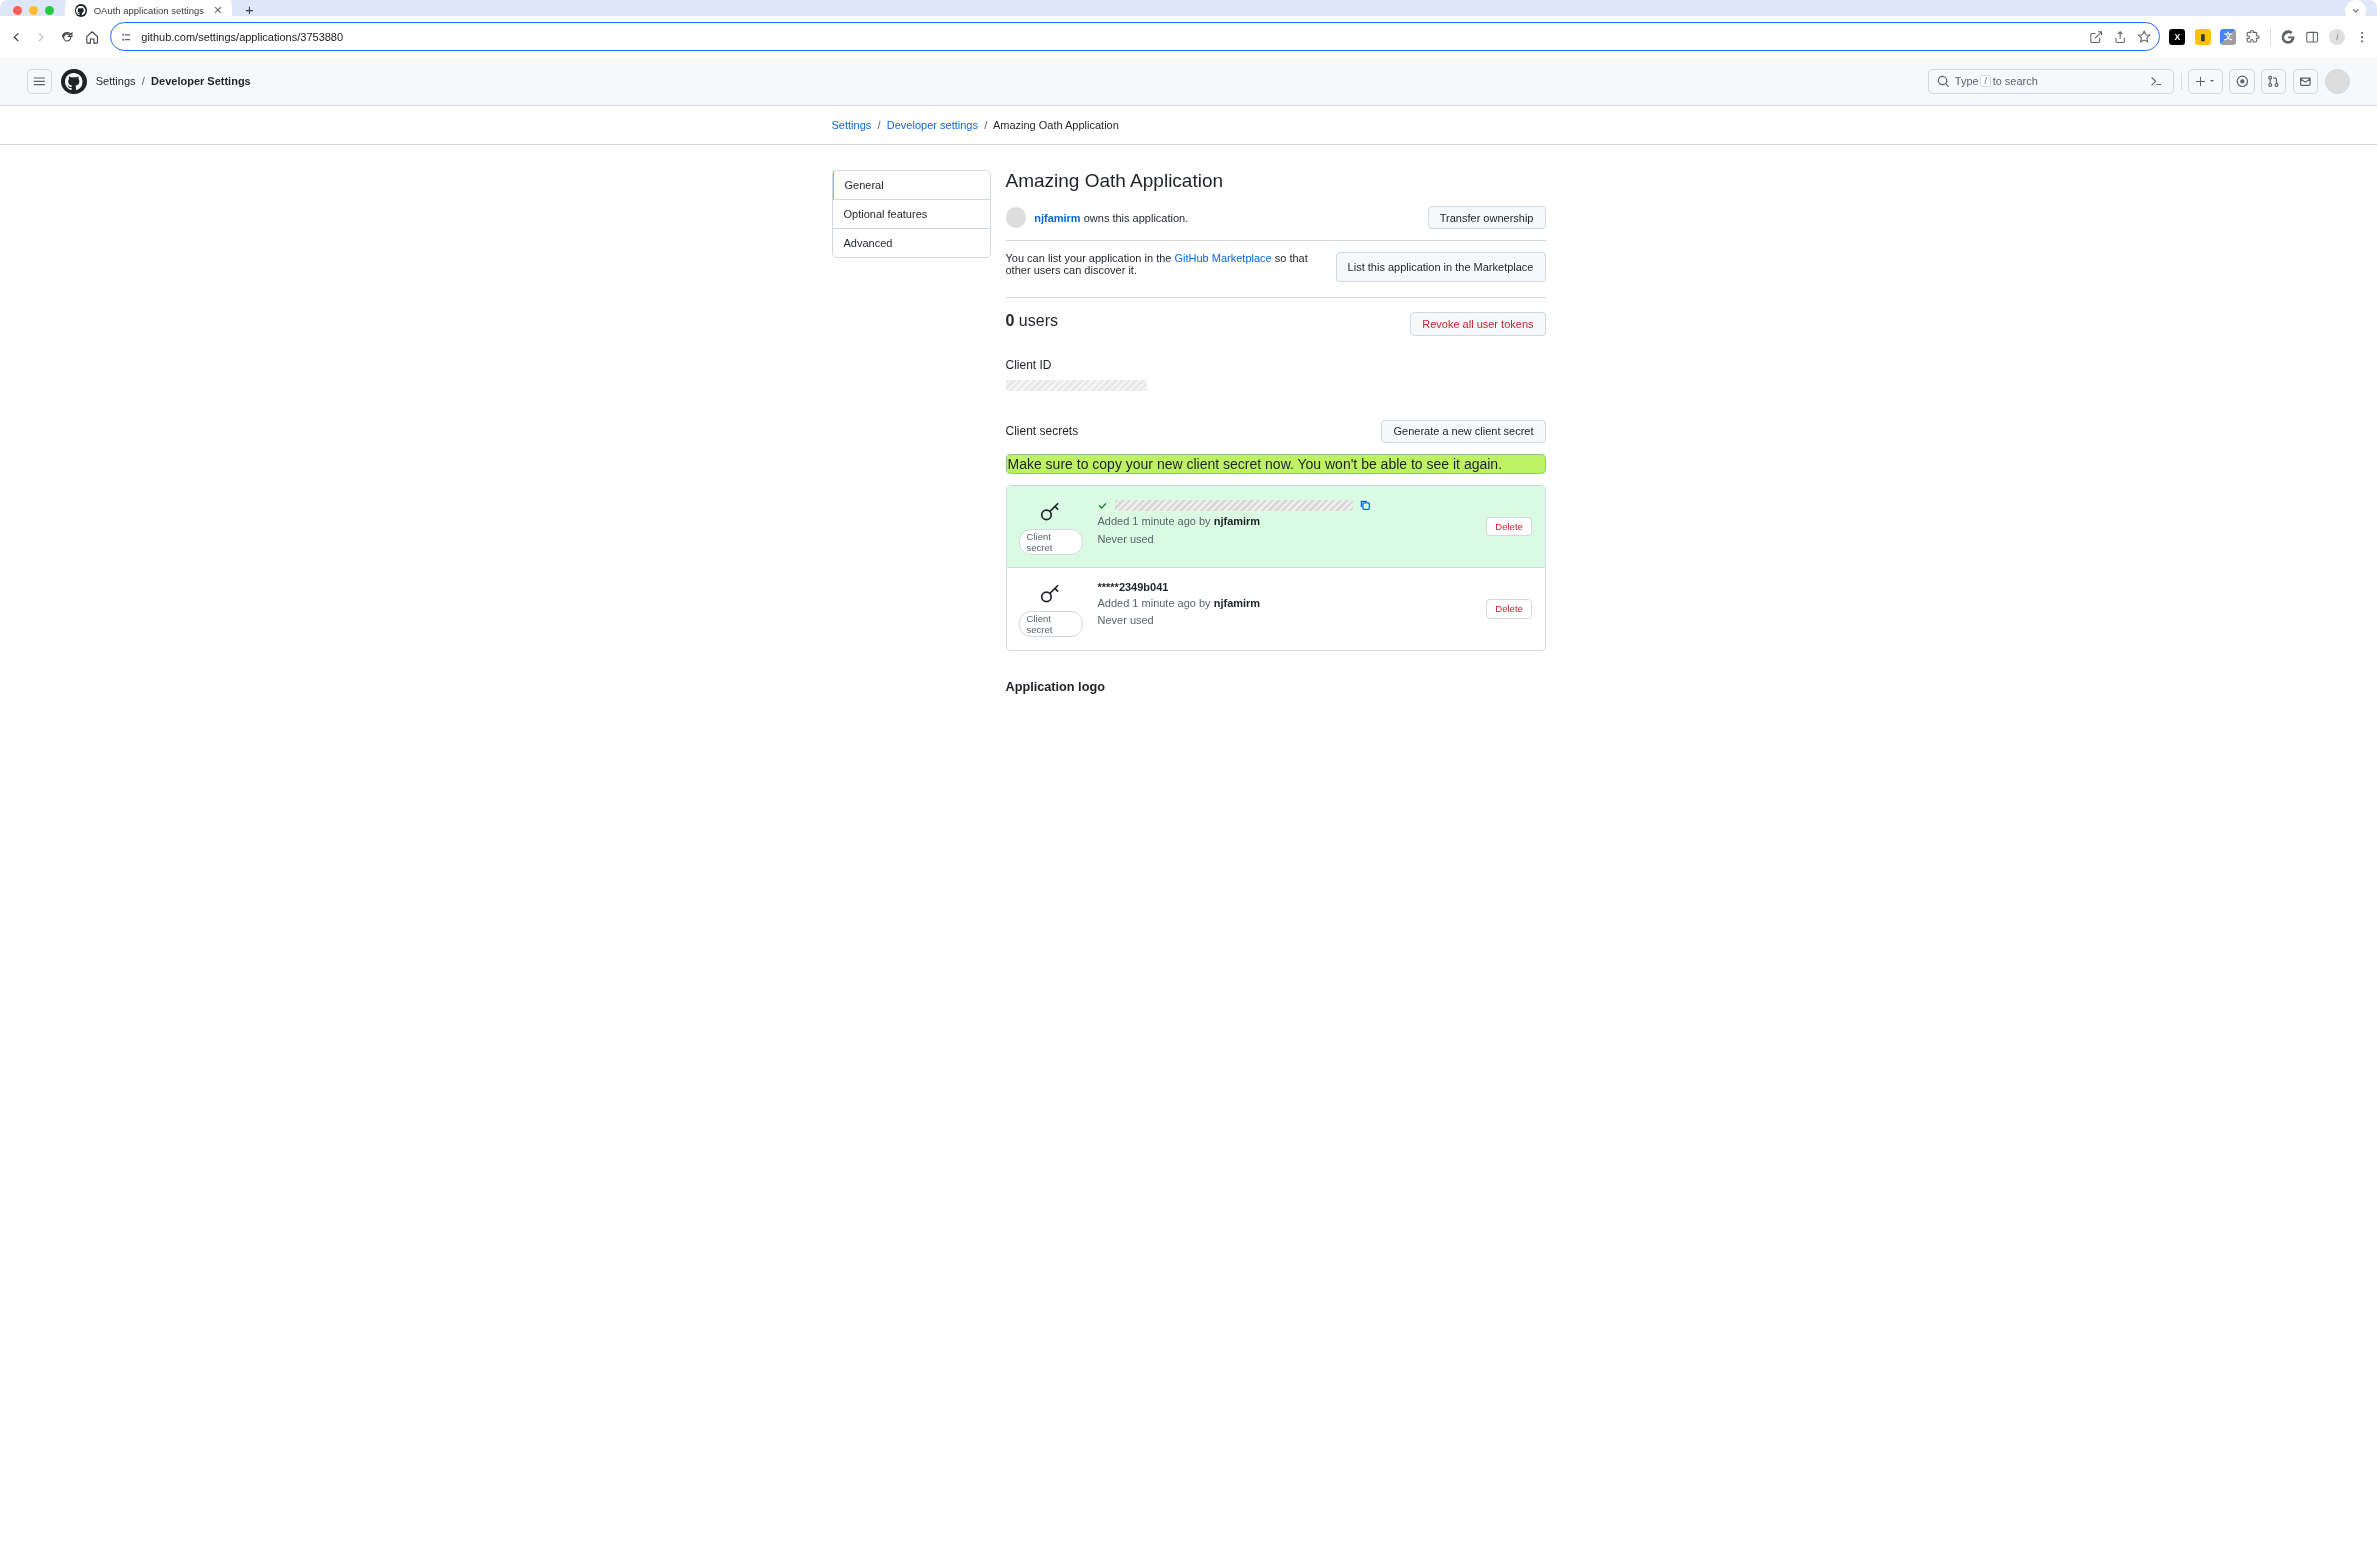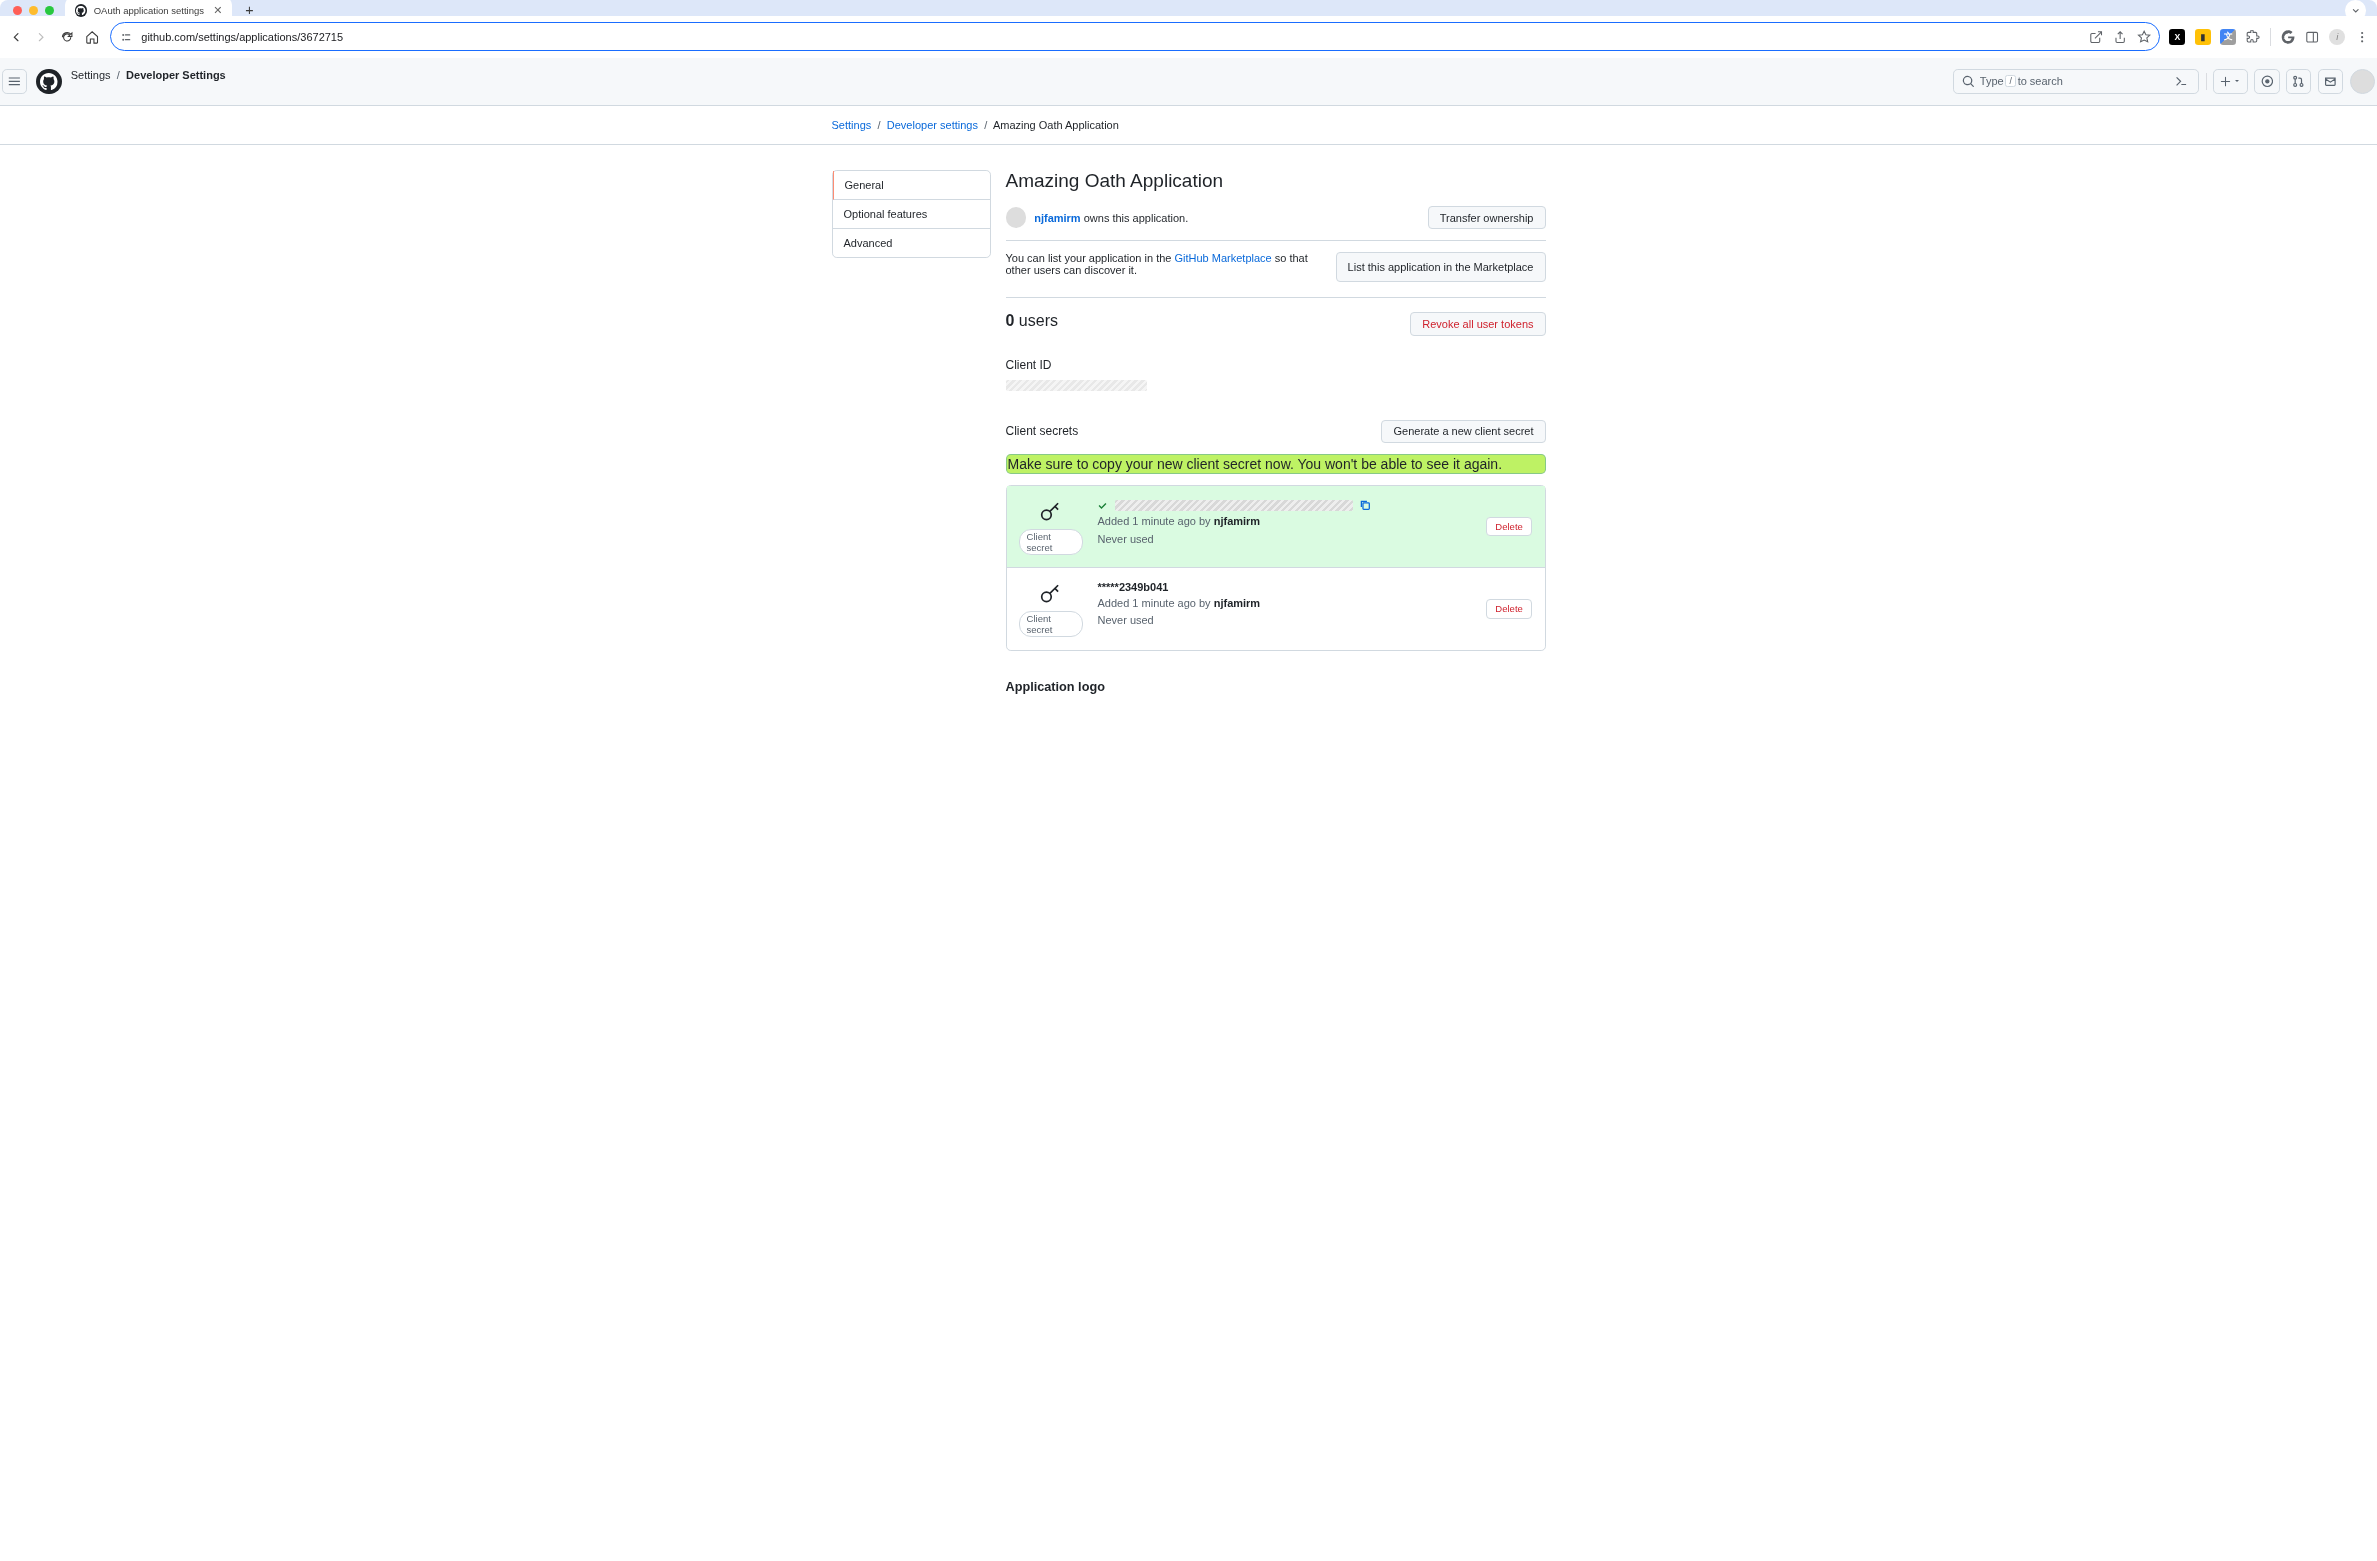--- a/index.html
+++ b/index.html
@@ -20,21 +20,21 @@
 .nav-ico{width:16px;height:16px;display:flex;align-items:center;justify-content:center;color:#3c3c3c}
 .nav-ico.dis{color:#bdbdbd}
 .addr{flex:1;display:flex;align-items:center;border:1.6px solid #1a6dff;border-radius:16px;height:29px;padding:0 8px;gap:8px}
 .addr .site-ico{width:14.3px;height:14.3px;display:flex;align-items:center;justify-content:center;color:#5f6368}
 .addr-url{flex:1;font-size:11px;color:#202124}
 .addr-actions{display:flex;gap:9.5px;align-items:center}
 .ext-row{display:flex;gap:9.5px;align-items:center}
 .ext{width:16px;height:16px;border-radius:3.2px;display:flex;align-items:center;justify-content:center;font-size:8.7px;font-weight:bold}
 .ext-black{background:#000;color:#fff}.ext-yellow{background:#ffc107;color:#333}
 .sep-v{width:0.8px;height:17.5px;background:#dadce0}
-.gh-header{background:#f6f8fa;border-bottom:0.8px solid #d1d9e0;padding:11px 2px;display:flex;gap:9px}
+.gh-header{background:#f6f8fa;border-bottom:0.8px solid #d1d9e0;padding:11px 27px;display:flex;align-items:center;gap:9px}
 .hamburger{width:25.4px;height:25.4px;border:0.8px solid #d1d9e0;border-radius:4.8px;display:flex;align-items:center;justify-content:center}
 .gh-logo{width:25.4px;height:25.4px;border-radius:50%;background:#1f2328;display:flex;align-items:center;justify-content:center}
 .gh-logo svg{width:17.5px;height:17.5px;fill:#fff}
 .bc-top{font-size:11px}
 .bc-top a{color:#1f2328;text-decoration:none}
 .bc-top .sep{margin:0 3.2px;color:#59636e}
 .bc-top .strong{font-weight:600}
 .gh-header-right{margin-left:auto;display:flex;align-items:center;gap:6.4px}
 .search-box{display:flex;align-items:center;border:0.8px solid #d1d9e0;border-radius:4.8px;background:#f6f8fa;height:25.4px;padding:0 8px;width:246px;color:#59636e}
 .search-box .kbd{border:0.8px solid #d1d9e0;border-radius:2.4px;padding:0 3.2px;font-size:8.7px;margin:0 1.6px;background:#fff;color:#59636e}
@@ -138,21 +138,21 @@
       </div>
     <div class="addr">
       <div class="site-ico">
           <svg width="12.7" height="12.7" viewBox="0 0 16 16" fill="#5f6368">
             <circle cx="4" cy="5" r="1.2"></circle>
             <rect x="6" y="4.2" width="7" height="1.6" rx=".8"></rect>
             <circle cx="4" cy="11" r="1.2"></circle>
             <rect x="6" y="10.2" width="7" height="1.6" rx=".8"></rect>
           </svg>
         </div>
-      <div class="addr-url">github.com/settings/applications/3672715</div>
+      <div class="addr-url">github.com/settings/applications/3753880</div>
       <div class="addr-actions">
         <div>
             <svg width="14.3" height="14.3" viewBox="0 0 24 24" fill="none" stroke="#5f6368" stroke-width="1.8">
               <path d="M18 13v6a2 2 0 0 1-2 2H5a2 2 0 0 1-2-2V8a2 2 0 0 1 2-2h6M15 3h6v6M10 14L21 3"></path>
             </svg>
           </div>
         <div>
             <svg width="14.3" height="14.3" viewBox="0 0 24 24" fill="none" stroke="#5f6368" stroke-width="1.8">
               <path d="M12 3v12M8 7l4-4 4 4M5 13v6a2 2 0 0 0 2 2h10a2 2 0 0 0 2-2v-6"></path>
             </svg>

